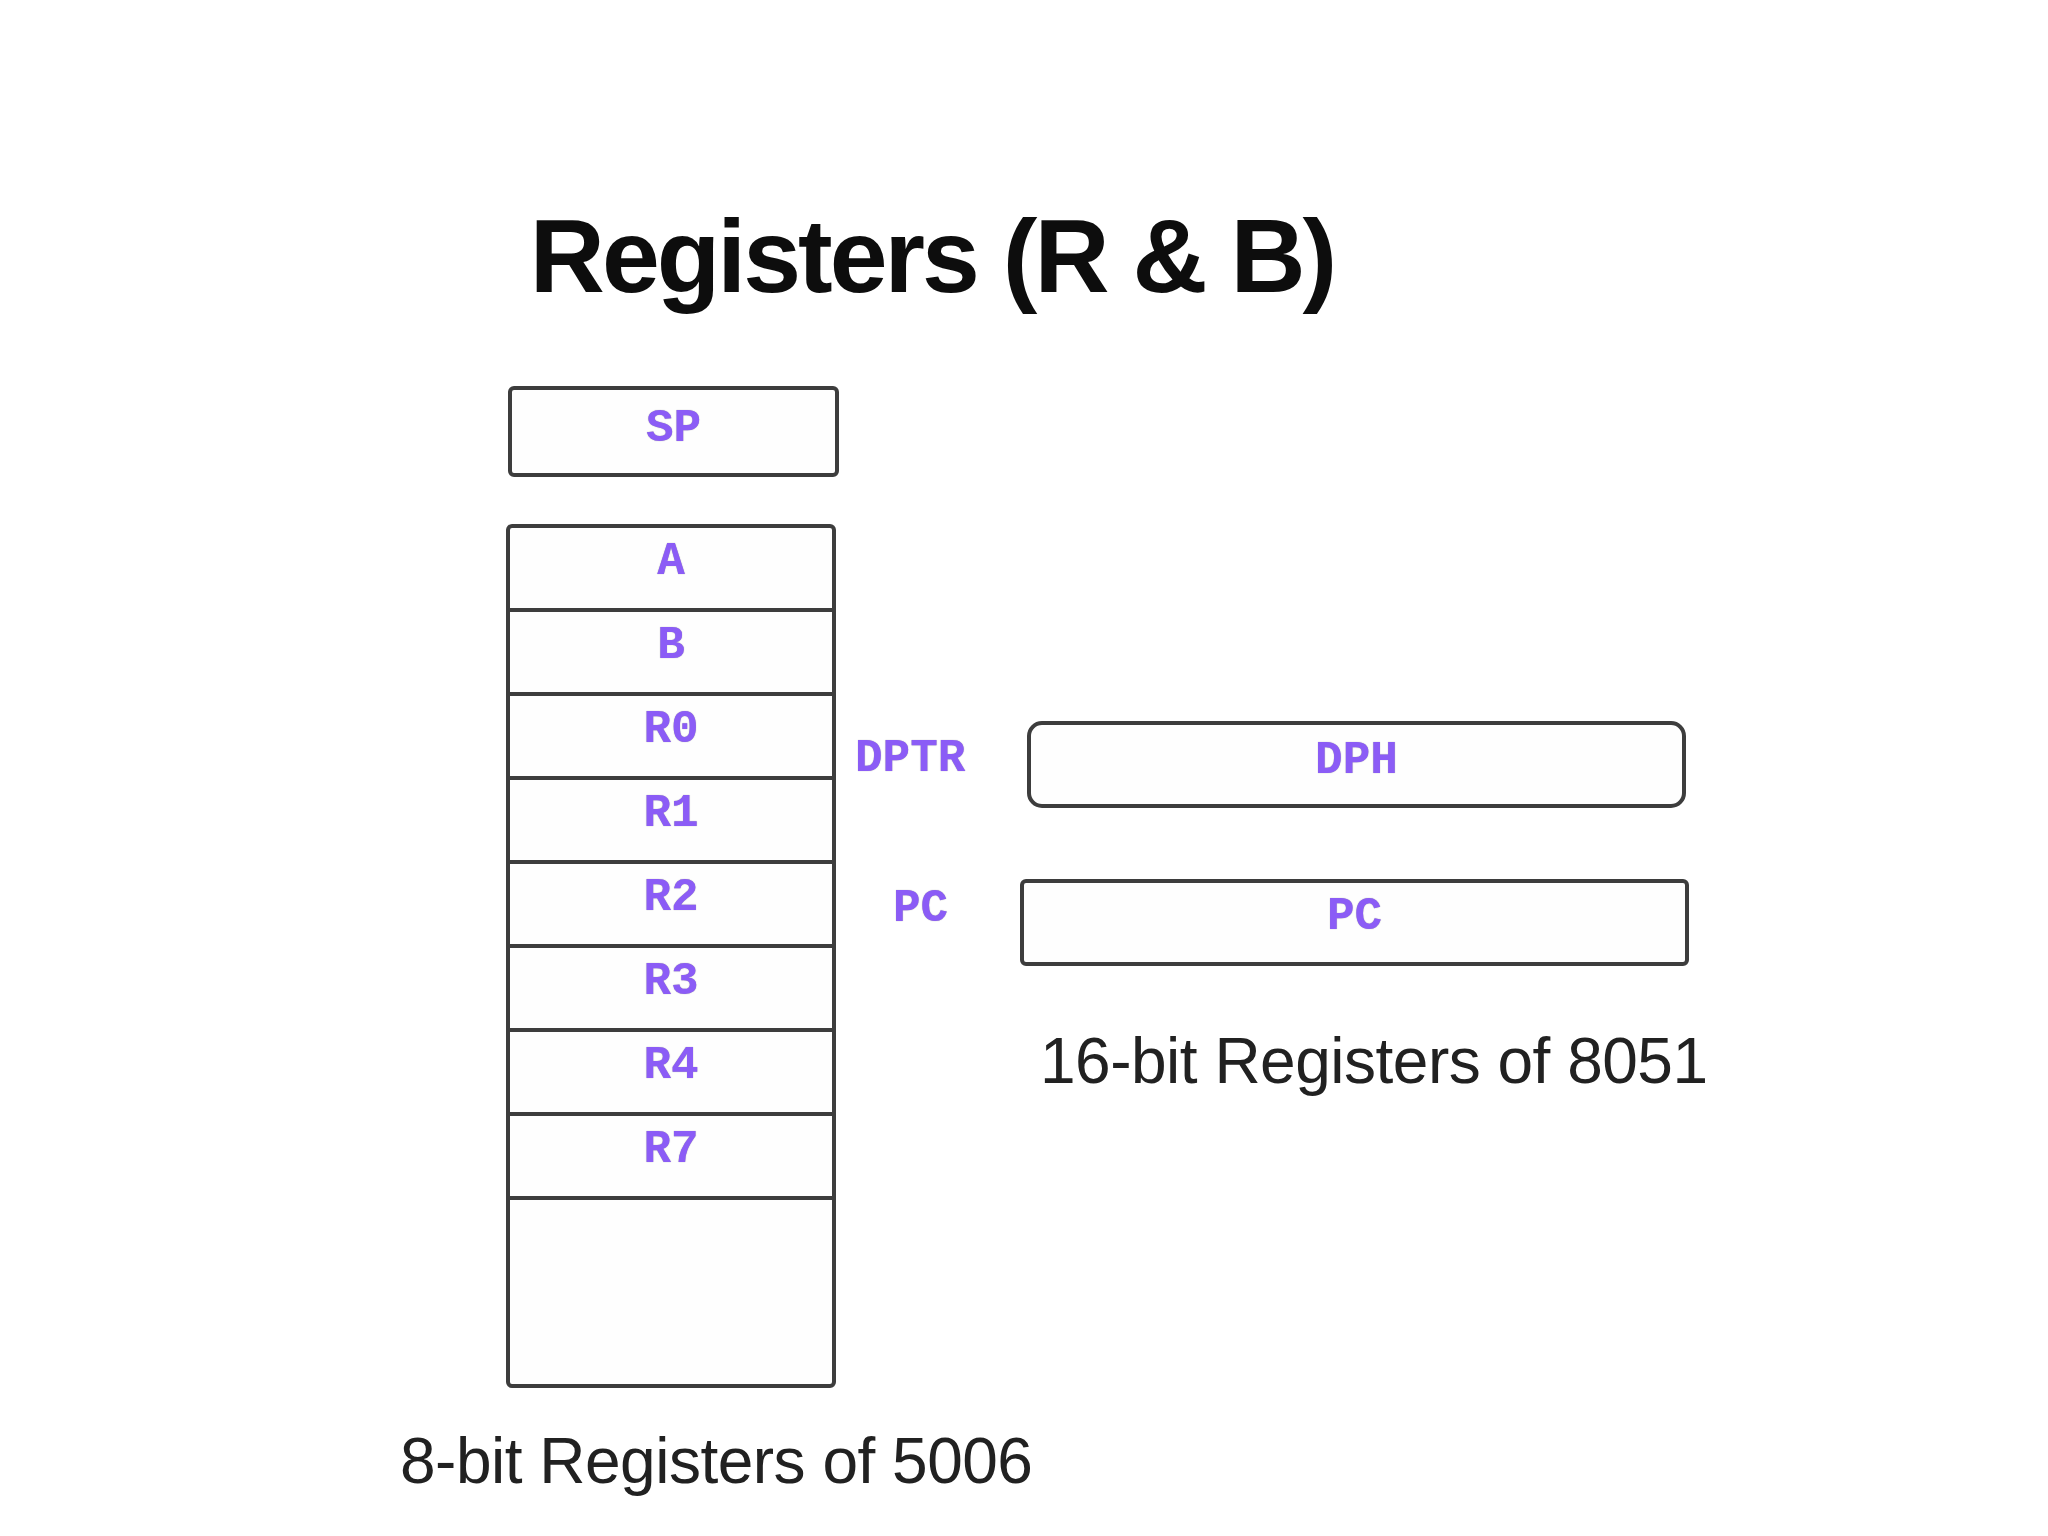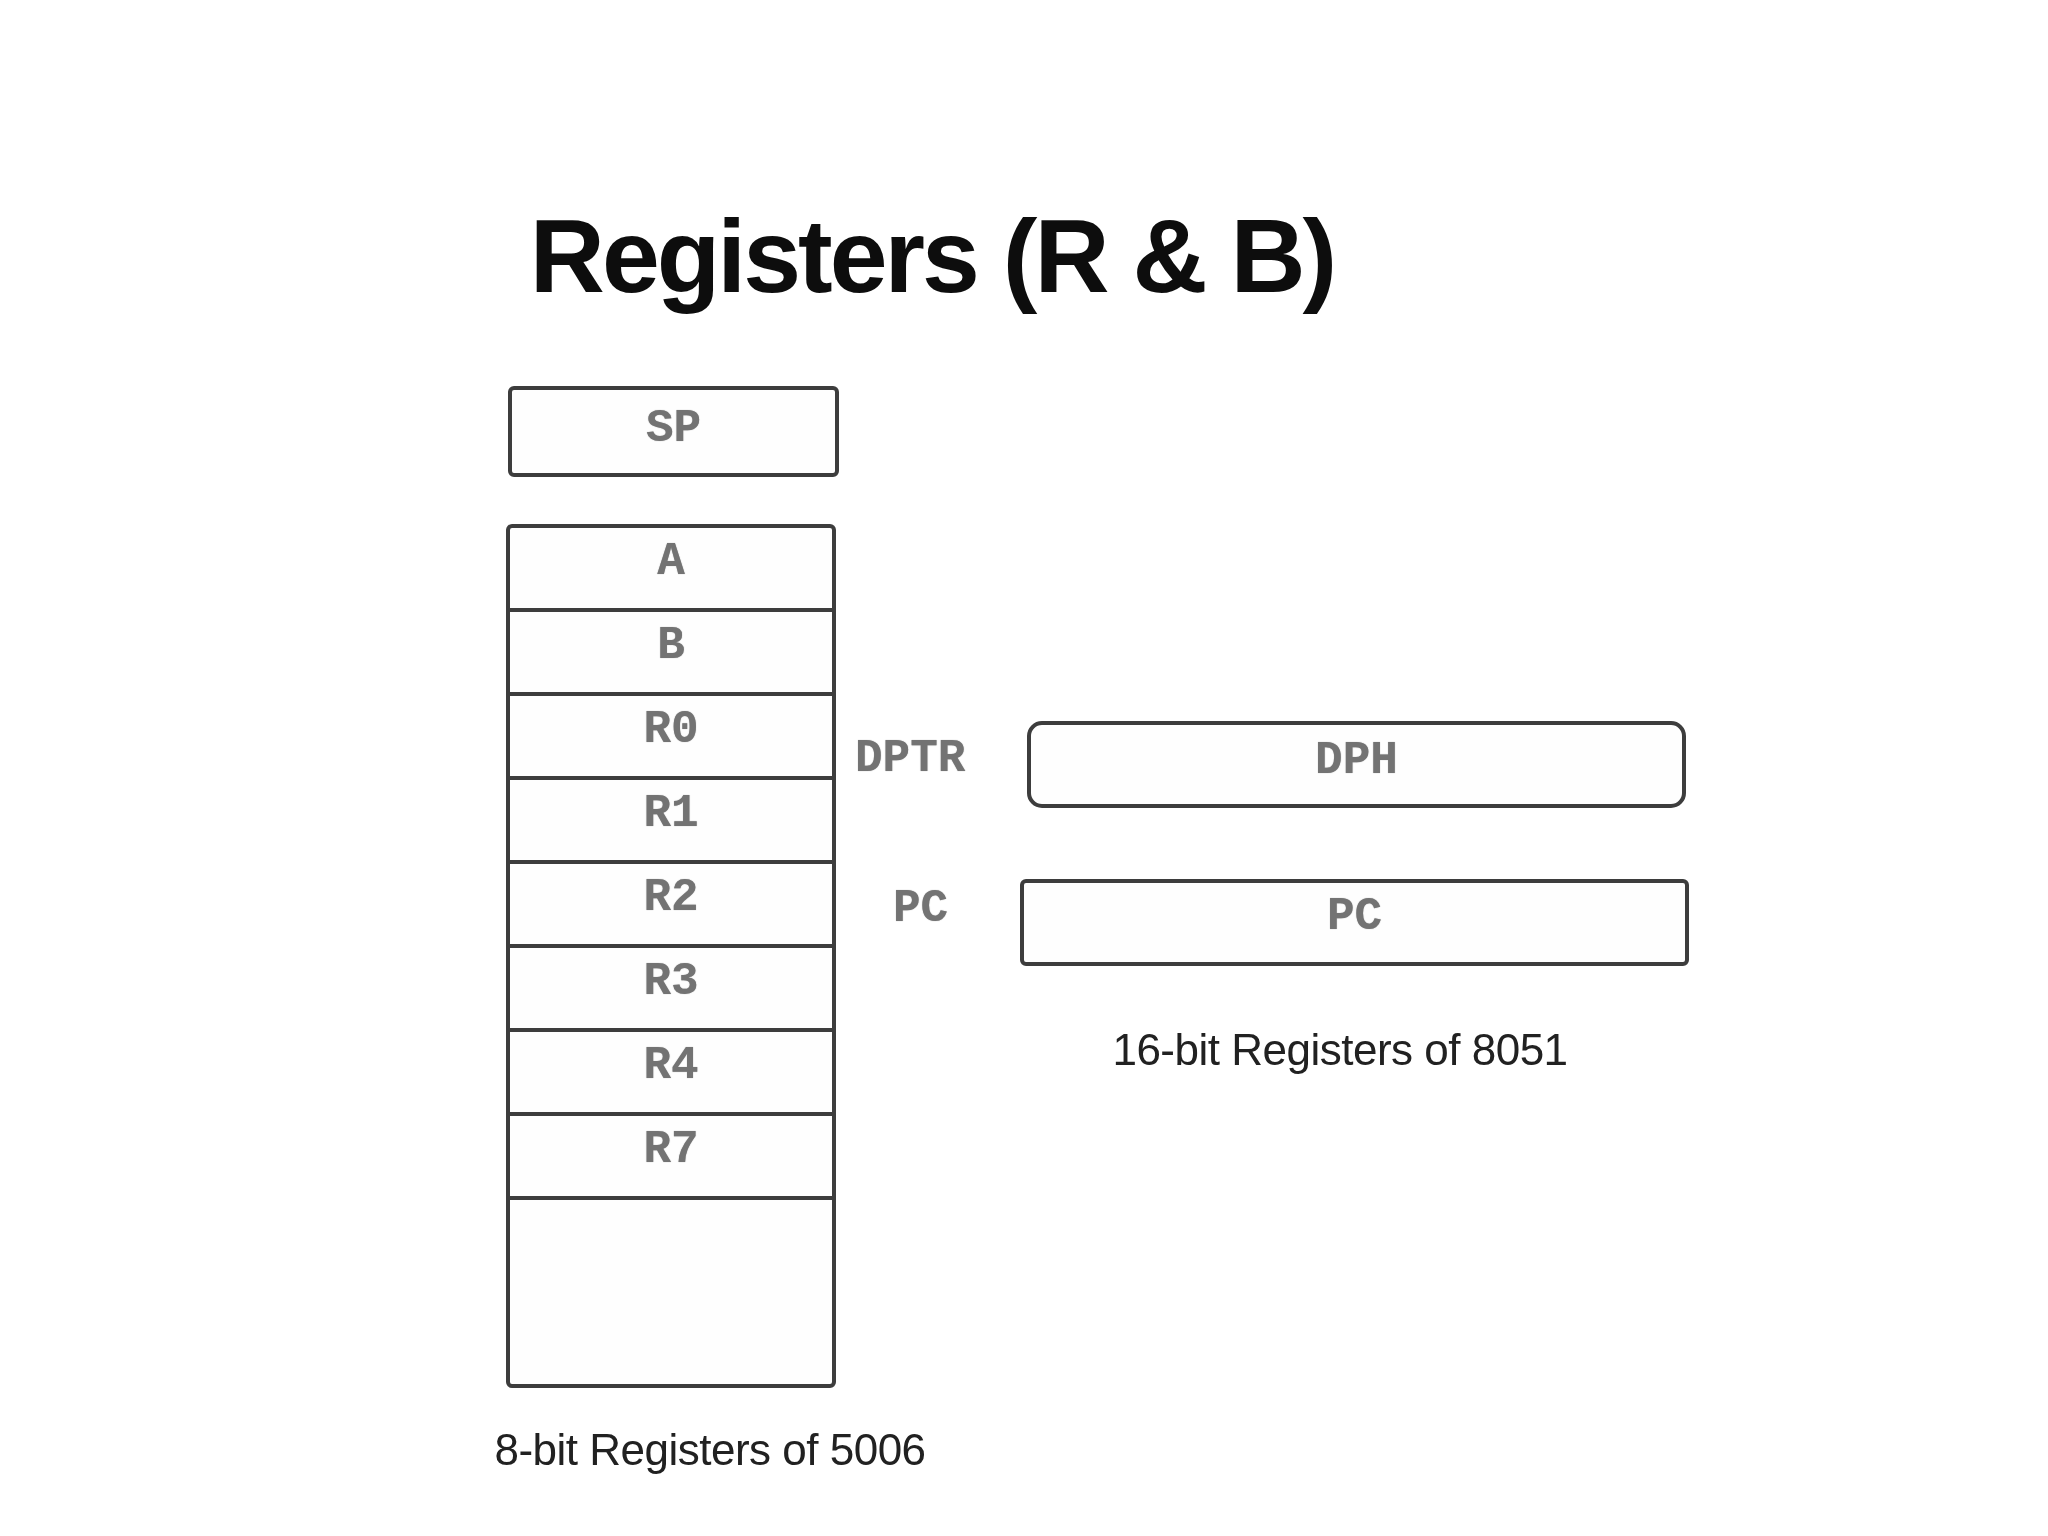--- a/index.html
+++ b/index.html
@@ -24,21 +24,21 @@
     position:absolute;
     border:4px solid #3d3d3d;
     border-radius:6px;
     box-sizing:border-box;
     background:#fefefe;
   }
   .reg-label{
     font-family:"Liberation Mono","DejaVu Sans Mono",monospace;
     font-weight:bold;
     font-size:46px;
-    color:#737373;
+    color:#8b5cf6;
     text-shadow:0 0 1px rgba(26,26,26,0.45);
     white-space:nowrap;
   }
   .sp-box{
     left:508px;top:386px;width:331px;height:91px;
     display:flex;align-items:center;justify-content:center;
     padding-bottom:6px;
   }
   .stack{
     left:506px;top:524px;width:330px;height:864px;
@@ -70,21 +70,21 @@
   .dptr-box .cell.right{
     border-left:4px solid #3d3d3d;
   }
   .pc-box{
     left:1020px;top:879px;width:669px;height:87px;
     display:flex;align-items:center;justify-content:center;
     padding-bottom:12px;
   }
   .caption{
     position:absolute;
-    font-size:44px;
+    font-size:64px;
     letter-spacing:-0.5px;
     line-height:1.1;
     color:#212121;
     text-align:center;
     white-space:nowrap;
   }
   .caption-16{left:1040px;top:1026px;width:600px;}
   .caption-8{left:400px;top:1426px;width:620px;}
 </style>
 </head>

